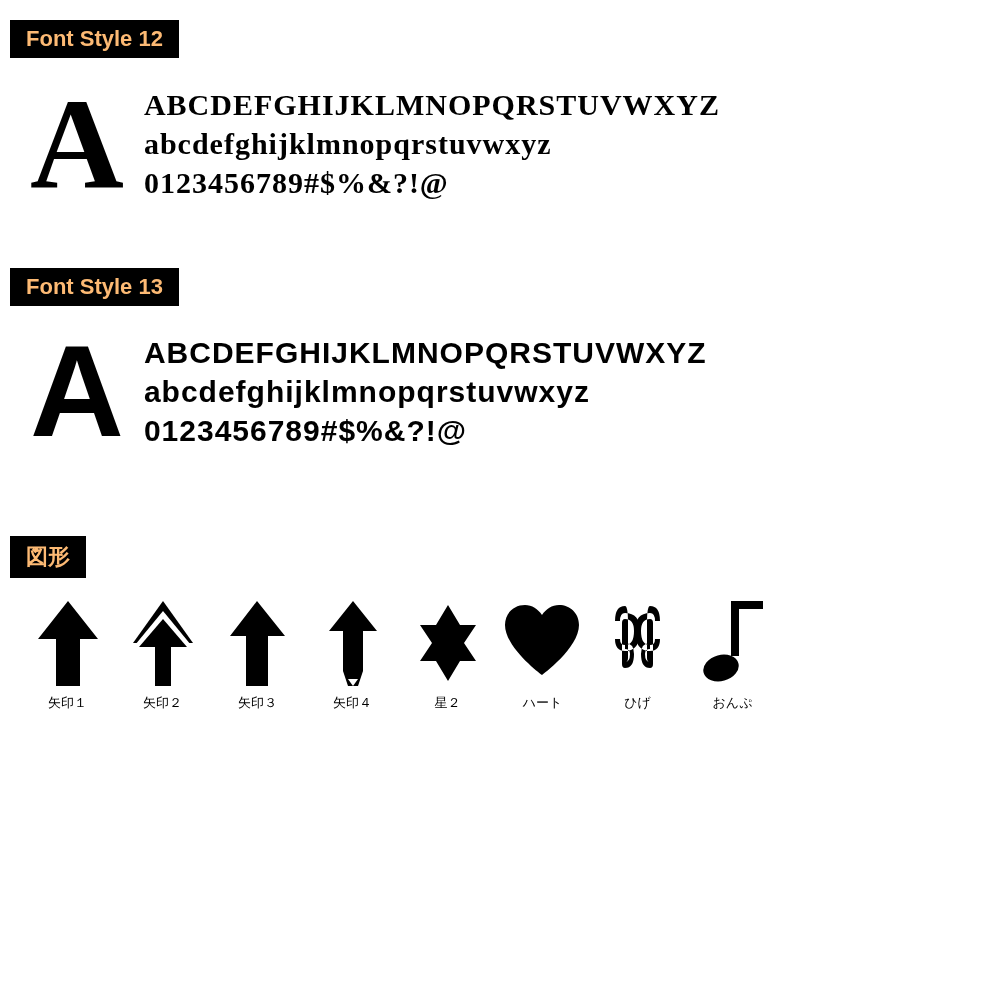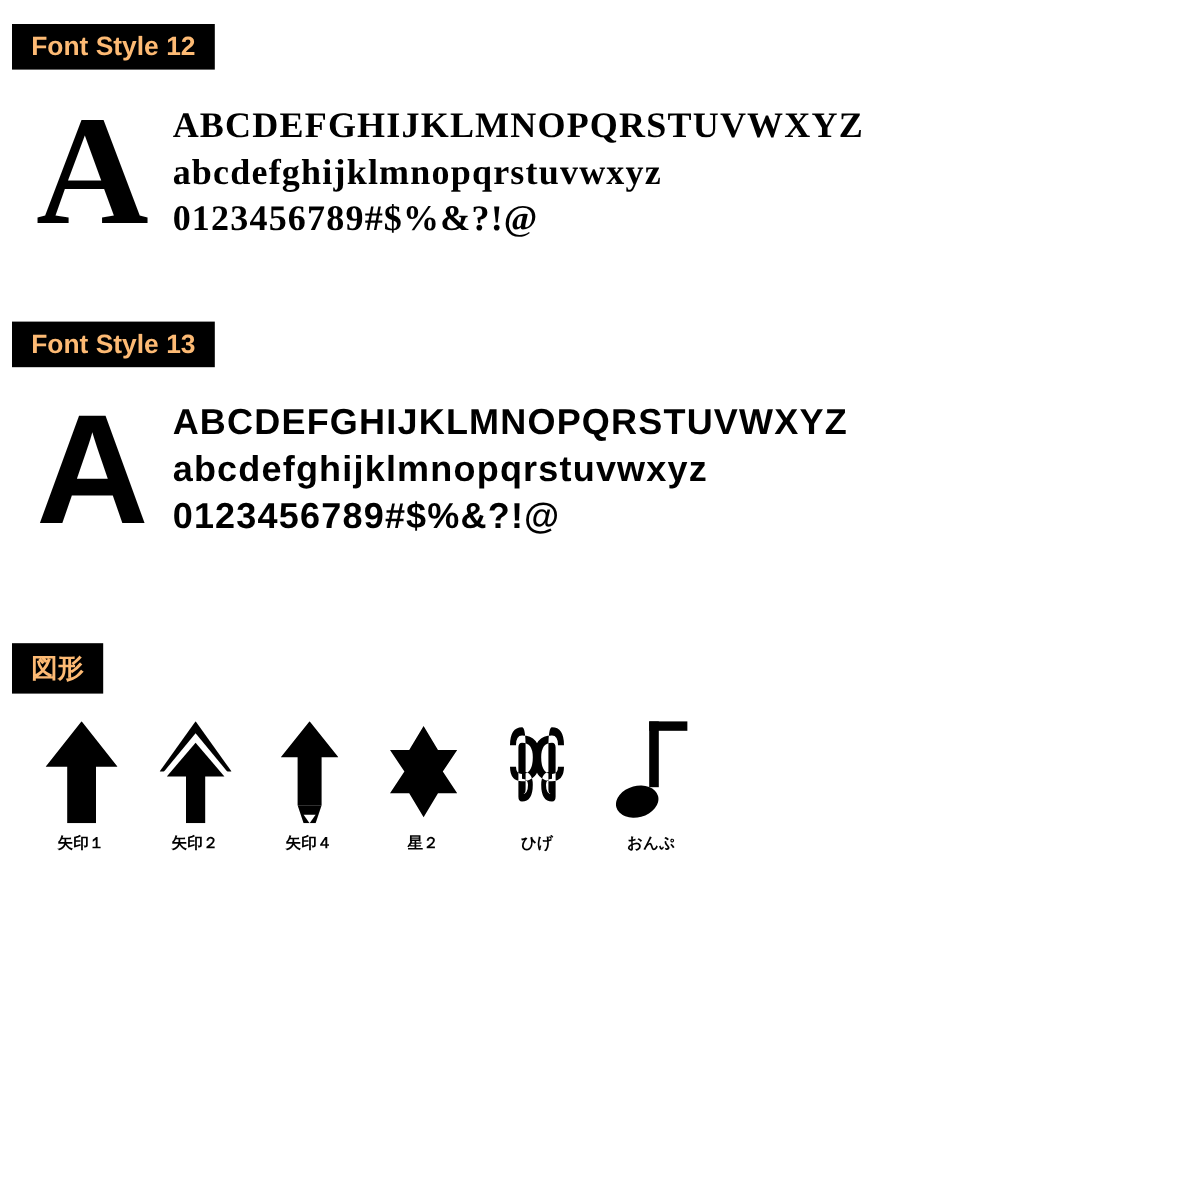--- a/index.html
+++ b/index.html
@@ -74,21 +74,20 @@
     
     .shapes-section {
       margin-top: 0;
     }
 
     .shapes-grid {
       display: flex;
       align-items: flex-start;
       padding: 10px 10px 0;
       gap: 0;
-      font-weight: bold;
     }
 
     .shape-item {
       display: flex;
       flex-direction: column;
       align-items: center;
       width: 95px;
       flex-shrink: 0;
     }
 
@@ -173,20 +172,28 @@
 
             <polygon points="30,0 60,42 40,42 40,42 20,42 0,42"></polygon>
 
             <polygon points="30,10 58,44 42,44 42,44 18,44 2,44" fill="white"></polygon>
             <polygon points="30,18 54,46 40,46 40,46 20,46 6,46"></polygon>
           </svg>
         </div>
         <div class="shape-label">矢印２</div>
       </div>
 
+      <div class="shape-item">
+        <div class="shape-icon">
+          <svg class="shape" width="55" height="85" viewBox="0 0 55 85">
+            <polygon points="27,0 55,35 38,35 38,85 16,85 16,35 0,35"></polygon>
+          </svg>
+        </div>
+        <div class="shape-label">矢印３</div>
+      </div>
 
       <div class="shape-item">
         <div class="shape-icon">
           <svg class="shape" width="48" height="85" viewBox="0 0 48 85">
             <polygon points="24,0 48,30 34,30 34,70 14,70 14,30 0,30"></polygon>
 
             <polygon points="14,70 34,70 29,85 19,85"></polygon>
             <polygon points="19,78 29,78 24,85" fill="white"></polygon>
           </svg>
         </div>
@@ -197,20 +204,28 @@
 
       <div class="shape-item">
         <div class="shape-icon">
           <svg class="shape" width="80" height="80" viewBox="0 0 80 80">
             <polygon points="40,2 52,22 68,22 56,40 68,58 52,58 40,78 28,58 12,58 24,40 12,22 28,22"></polygon>
           </svg>
         </div>
         <div class="shape-label">星２</div>
       </div>
 
+      <div class="shape-item">
+        <div class="shape-icon">
+          <svg class="shape" width="85" height="80" viewBox="0 0 85 80">
+            <path d="M42,72 C42,72 5,45 5,22 C5,10 14,2 25,2 C32,2 38,6 42,12 C46,6 52,2 59,2 C70,2 79,10 79,22 C79,45 42,72 42,72 Z"></path>
+          </svg>
+        </div>
+        <div class="shape-label">ハート</div>
+      </div>
 
       <div class="shape-item">
         <div class="shape-icon">
           <svg class="shape" width="45" height="85" viewBox="0 0 45 85">
             <path d="M 35,5 Q 45,5 45,20 L 40,20 Q 40,12 35,12 Q 20,12 20,30 Q 20,50 35,50 Q 45,50 45,38 L 40,38 Q 40,44 35,44 Q 26,44 26,30 Q 26,18 35,18 Q 38,18 38,22 L 38,63 Q 38,67 35,67 Q 26,67 26,53 Q 26,42 35,42 L 35,48 Q 30,48 30,53 Q 30,61 35,61 Q 32,61 32,57 L 32,22 Q 32,5 35,5 Z"></path>
             <path d="M 10,5 Q 0,5 0,20 L 5,20 Q 5,12 10,12 Q 25,12 25,30 Q 25,50 10,50 Q 0,50 0,38 L 5,38 Q 5,44 10,44 Q 19,44 19,30 Q 19,18 10,18 Q 7,18 7,22 L 7,63 Q 7,67 10,67 Q 19,67 19,53 Q 19,42 10,42 L 10,48 Q 15,48 15,53 Q 15,61 10,61 Q 13,61 13,57 L 13,22 Q 13,5 10,5 Z"></path>
           </svg>
         </div>
         <div class="shape-label">ひげ</div>
       </div>

